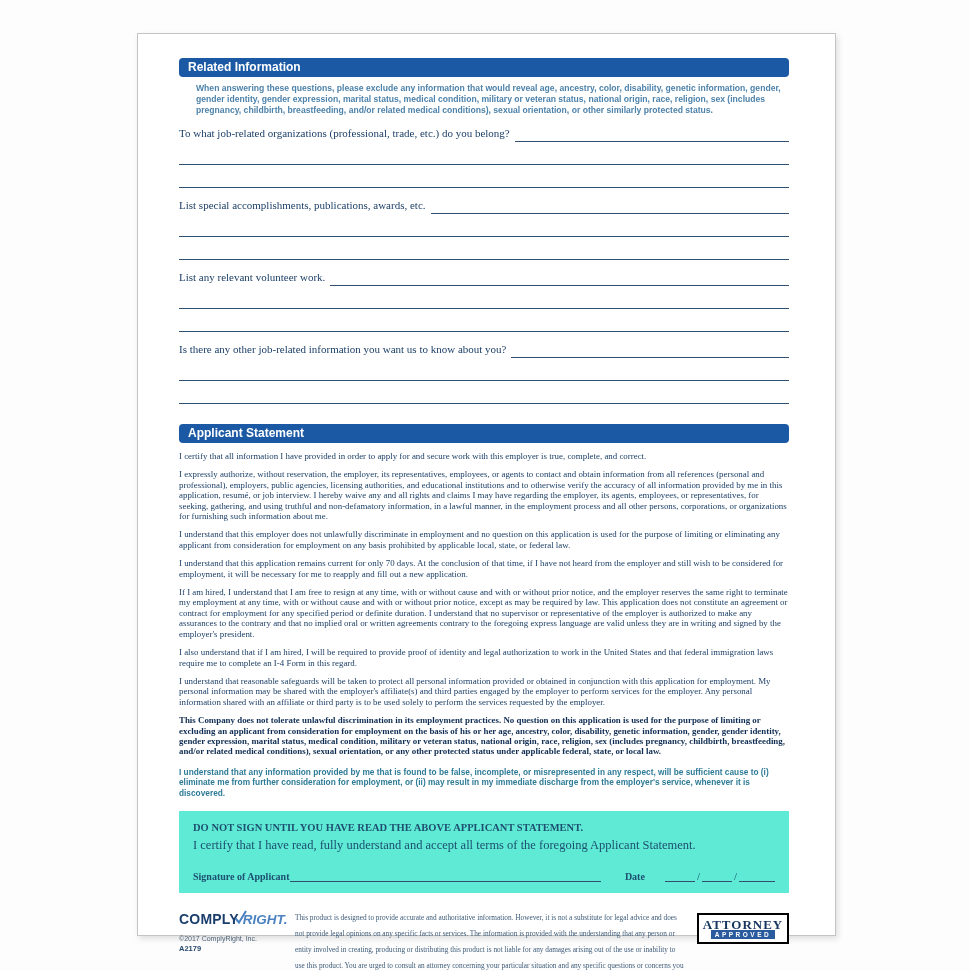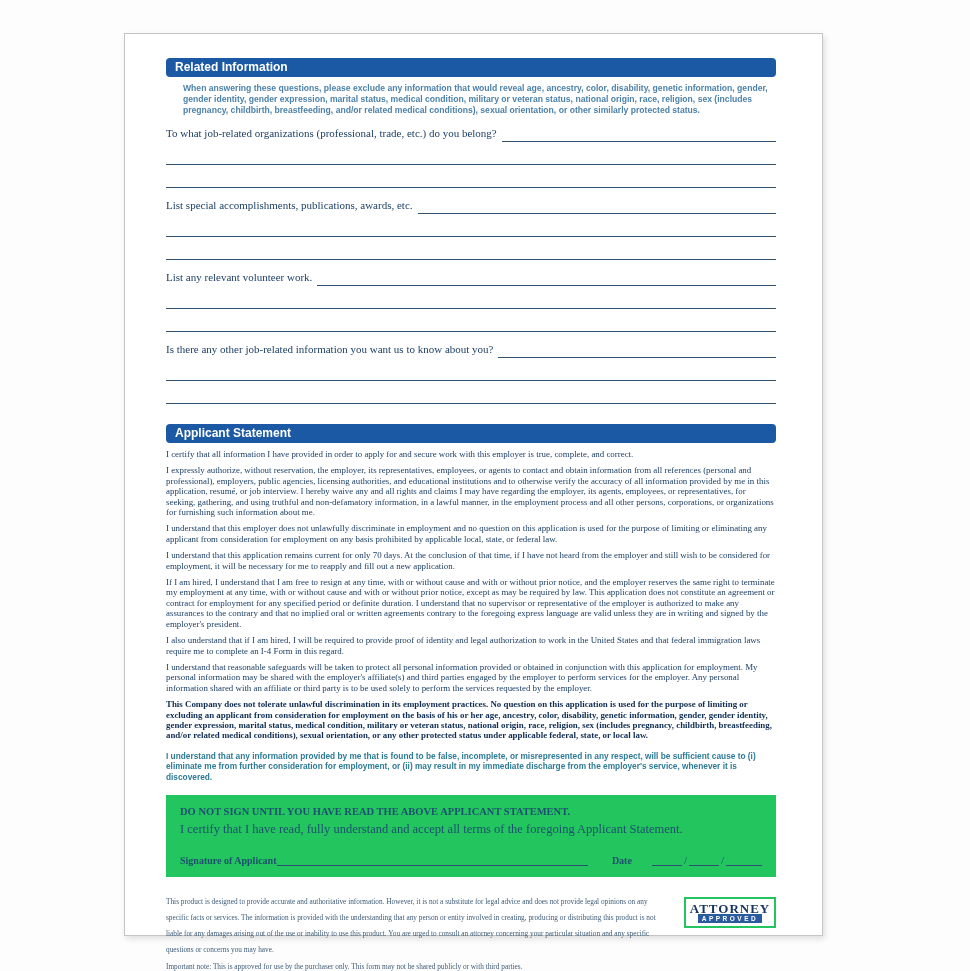--- a/index.html
+++ b/index.html
@@ -3,21 +3,21 @@
 <meta charset="utf-8">
 <style>
   html,body { margin:0; padding:0; }
   body {
     width:970px; height:971px;
     background:#fdfdfd;
     position:relative;
     font-family:"Liberation Serif", serif;
   }
   .page {
-    position:absolute; left:124px; top:33px;
+    position:absolute; left:137px; top:33px;
     width:699px; height:903px;
     background:#ffffff;
     border:1px solid #c4c4c4;
     box-shadow:2px 3px 6px rgba(0,0,0,0.12);
     box-sizing:border-box;
     padding:24px 46px 0 41px;
   }
   .section-bar {
     background:#1b59a5;
     color:#ffffff;
@@ -41,37 +41,37 @@
     margin-top:11px;
     font-size:11px;
     color:#1c3f66;
     height:15px;
   }
   .q-label { white-space:nowrap; padding-right:5px; }
   .q-line { flex:1; border-bottom:1px solid #31506f; }
   .blank-line { height:22px; border-bottom:1px solid #31506f; }
   .stmt-wrap { margin-top:6px; }
   .stmt {
-    margin:0 0 6px 0;
+    margin:8px 0 6px 0;
     font-size:8.9px;
     line-height:10.4px;
     color:#1c3f66;
   }
   .stmt.bold-dark { font-weight:bold; color:#0f2d52; }
   .stmt.bold-teal {
     font-family:"Liberation Sans", sans-serif;
     font-weight:bold;
     font-size:8.3px;
     line-height:10.6px;
     color:#2d7b96;
     margin-top:10px;
   }
   .sign-box {
     margin-top:12px;
-    background:#22c55e;
+    background:#5eead4;
     padding:11px 14px 11px 14px;
   }
   .sign-warning {
     font-weight:bold;
     font-size:10.5px;
     color:#1d4f70;
   }
   .sign-certify {
     font-size:12.5px;
     color:#1d4f70;
@@ -136,21 +136,21 @@
   }
   .important-note {
     margin:4px 0 0 0;
     font-size:7.3px;
     line-height:9px;
     color:#3c5a77;
   }
   .badge {
     flex:none;
     width:84px;
-    border:2px solid #22c55e;
+    border:2px solid #000000;
     background:#fff;
     text-align:center;
     padding:2px 2px 3px 2px;
     margin-top:3px;
   }
   .badge-top {
     font-size:13px;
     letter-spacing:1px;
     font-weight:600;
     color:#16365f;
@@ -235,20 +235,29 @@
       <span class="date-label">Date</span>
       <span class="date-seg"></span>
       <span class="date-slash">/</span>
       <span class="date-seg"></span>
       <span class="date-slash">/</span>
       <span class="date-seg last"></span>
     </div>
   </div>
 
   <div class="footer">
+    <div class="footer-brand">
+      <div class="logo-line">
+        <span class="logo-comply">COMPLY</span><svg class="logo-check-svg" width="13" height="15" viewBox="0 0 13 15">
+            <path d="M1.5 8.5 L5 12.5 L12 1" stroke="#4d82c0" stroke-width="2.1" fill="none"></path>
+          </svg><span class="logo-right">RIGHT.</span>
+      </div>
+      <div class="copyright">©2017 ComplyRight, Inc.</div>
+      <div class="form-number">A2179</div>
+    </div>
     <div class="footer-legal">
       <p class="disclaimer">This product is designed to provide accurate and authoritative information. However, it is not a substitute for legal advice and does not provide legal opinions on any specific facts or services. The information is provided with the understanding that any person or entity involved in creating, producing or distributing this product is not liable for any damages arising out of the use or inability to use this product. You are urged to consult an attorney concerning your particular situation and any specific questions or concerns you may have.</p>
       <p class="important-note">Important note: This is approved for use by the purchaser only. This form may not be shared publicly or with third parties.</p>
     </div>
     <div class="badge">
       <div class="badge-top">ATTORNEY</div>
       <div class="badge-bar">APPROVED</div>
     </div>
   </div>
 

